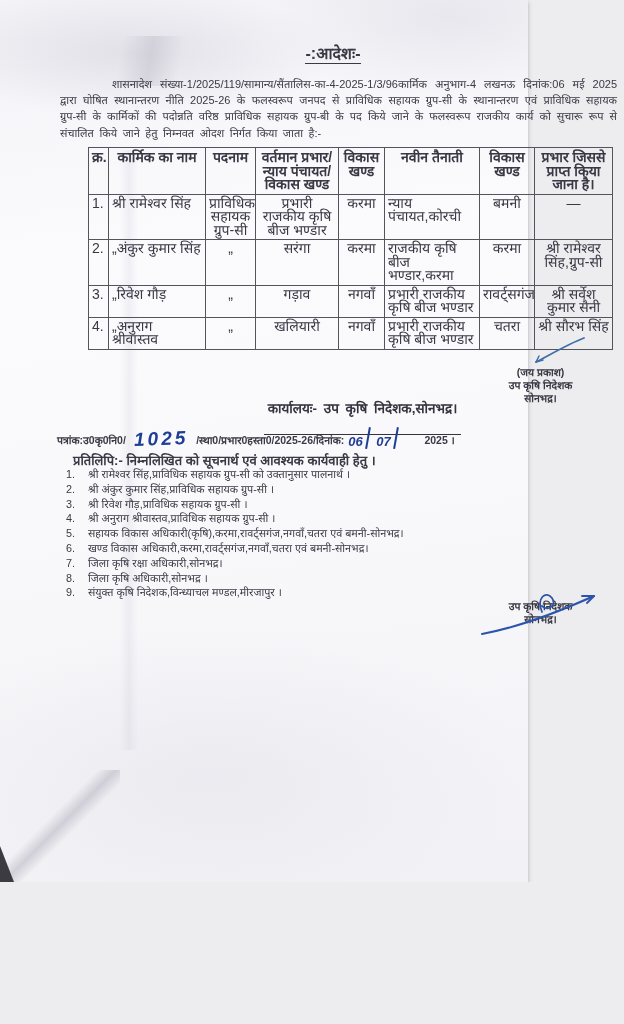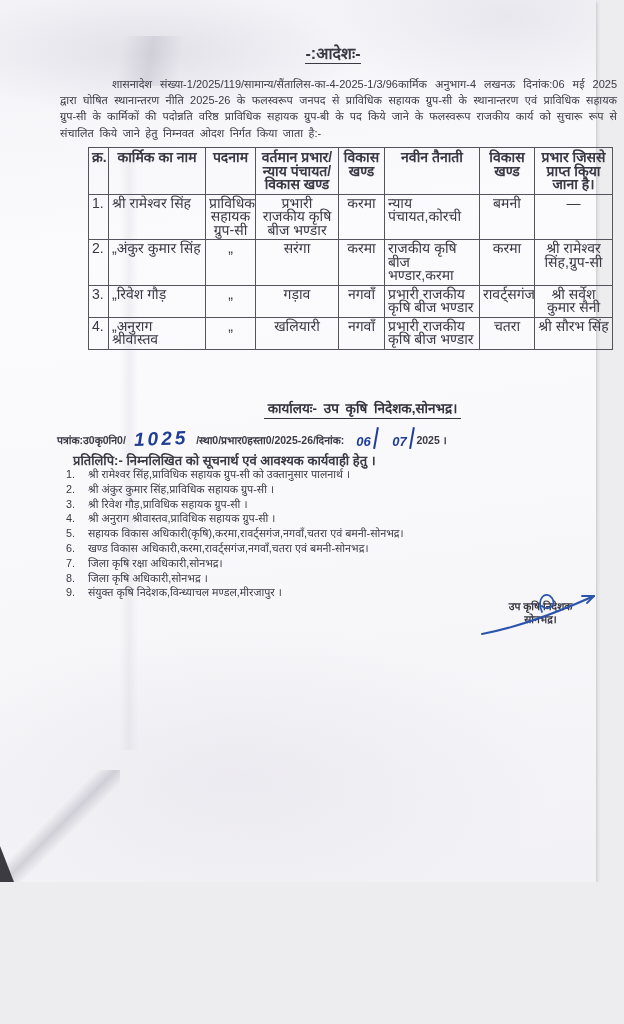--- a/index.html
+++ b/index.html
@@ -3,21 +3,21 @@
 <meta charset="utf-8">
 <style>
   html,body{margin:0;padding:0;}
   body{
     width:624px;height:1024px;overflow:hidden;position:relative;
     background:#edecef;
     font-family:"Liberation Sans","DejaVu Sans",sans-serif;
     color:#35343e;
   }
   .paper{
-    position:absolute;left:0;top:0;width:596px;height:882px;
+    position:absolute;left:0;top:0;width:528px;height:882px;
     background:
       radial-gradient(ellipse 300px 90px at 25% 6%, rgba(190,188,202,0.35), transparent 70%),
       radial-gradient(ellipse 260px 120px at 85% 2%, rgba(200,198,210,0.28), transparent 70%),
       radial-gradient(ellipse 420px 200px at 40% 88%, rgba(205,203,214,0.22), transparent 75%),
       linear-gradient(173deg,#f3f2f6 0%,#fbfafd 28%,#f9f8fb 55%,#f2f1f5 100%);
     box-shadow:0 2px 4px rgba(60,60,70,0.35);
   }
   .crease1{position:absolute;left:0;top:36px;width:300px;height:50px;pointer-events:none;
     background:linear-gradient(100deg,transparent 40%,rgba(175,173,188,0.35) 50%,transparent 60%);}
   .crease2{position:absolute;left:120px;top:150px;width:18px;height:600px;pointer-events:none;
@@ -59,35 +59,35 @@
   .sig-top svg{display:block;margin:0 auto 2px 62px;}
   .sig-bottom{position:absolute;top:600px;left:468px;width:145px;text-align:center;
     font-size:10.5px;line-height:13px;font-weight:600;color:#3a3944;}
   .sig-bottom .scribble{position:absolute;left:8px;top:-14px;}
 
   .office{
     position:absolute;top:399px;left:0;width:624px;text-align:center;
     transform:translateX(43px);
     font-size:13.5px;font-weight:bold;color:#34333e;word-spacing:3px;
   }
-  .office span{border-bottom:1.6px solid #34333e;padding:0 4px 2px;margin-left:15px;}
+  .office span{border-bottom:1.6px solid #34333e;padding:0 4px 18px;margin-left:15px;}
 
   .refline{
     position:absolute;top:427px;left:57px;width:560px;
     font-size:10.5px;font-weight:600;color:#3a3944;
   }
   .refline .hw-num{
     display:inline-block;font-size:19px;font-weight:700;font-style:italic;
     color:#1e3d96;letter-spacing:3px;margin:0 8px;transform:rotate(-2deg) translateY(1px);
   }
   .refline .hw-date{display:inline-block;color:#1e3d96;font-weight:700;font-size:13px;
-    font-style:italic;margin-left:12px;position:relative;top:2px;}
+    font-style:italic;margin-left:4px;position:relative;top:2px;}
   .hw-slash{display:inline-block;width:1.6px;height:22px;background:#1e3d96;
     transform:rotate(10deg);vertical-align:middle;margin:0 4px 6px 4px;}
-  .refline .year{margin-left:0;}
+  .refline .year{margin-left:24px;}
 
   .copyline{
     position:absolute;top:451px;left:47px;width:560px;
     font-size:13px;font-weight:600;color:#3a3944;margin-left:26px;
   }
 
   ol.copies{
     position:absolute;top:467px;left:66px;width:545px;margin:0;padding:0;list-style:none;
     font-size:10.8px;line-height:14.8px;font-weight:500;color:#3a3944;
   }
@@ -178,20 +178,29 @@
           <td class="a-c">„</td>
           <td class="a-c">खलियारी</td>
           <td class="a-c">नगवाँ</td>
           <td class="a-l">प्रभारी राजकीय कृषि बीज भण्डार</td>
           <td class="a-c">चतरा</td>
           <td class="a-c">श्री सौरभ सिंह</td>
         </tr>
       </tbody>
   </table>
 
+  <div class="sig-top">
+    <svg width="58" height="28" viewBox="0 0 58 28">
+      <path d="M6 26 C18 20 38 8 54 2" stroke="#3f6fa6" stroke-width="1.8" fill="none" stroke-linecap="round"></path>
+      <path d="M6 26 L13 24 M6 26 L9 20" stroke="#3f6fa6" stroke-width="1.5" fill="none" stroke-linecap="round"></path>
+    </svg>
+    <div>(जय प्रकाश)</div>
+    <div>उप कृषि निदेशक</div>
+    <div>सोनभद्र।</div>
+  </div>
 
   <div class="office">
     <span>कार्यालयः- उप कृषि निदेशक,सोनभद्र।</span>
   </div>
 
   <div class="refline">
     <span>पत्रांक:उ0कृ0नि0/</span><span class="hw-num">1025</span><span>/स्था0/प्रभार0हस्ता0/2025-26/दिनांक:</span><span class="hw-date">06</span><span class="hw-slash"></span><span class="hw-date">07</span><span class="hw-slash"></span><span class="year">2025 ।</span>
   </div>
 
   <div class="copyline">प्रतिलिपि:- निम्नलिखित को सूचनार्थ एवं आवश्यक कार्यवाही हेतु ।</div>

